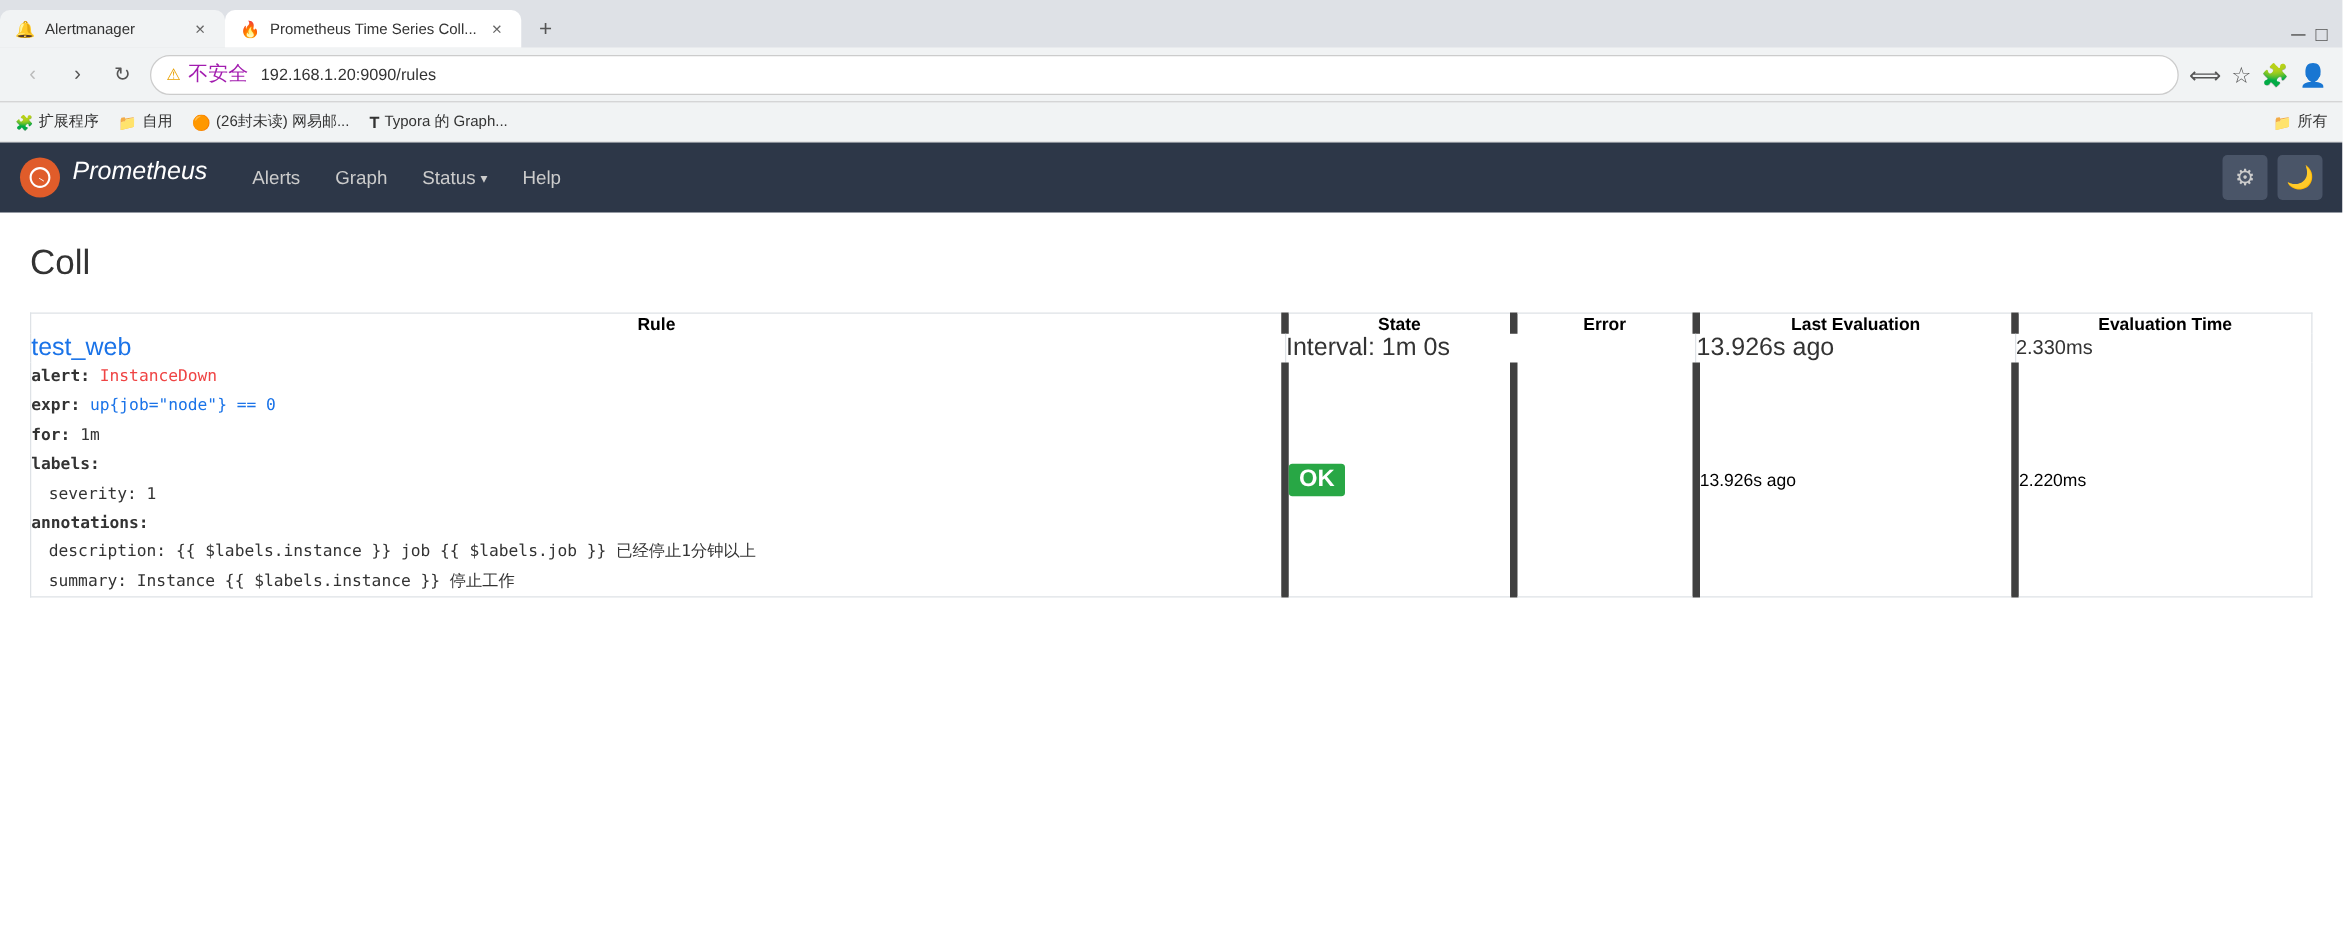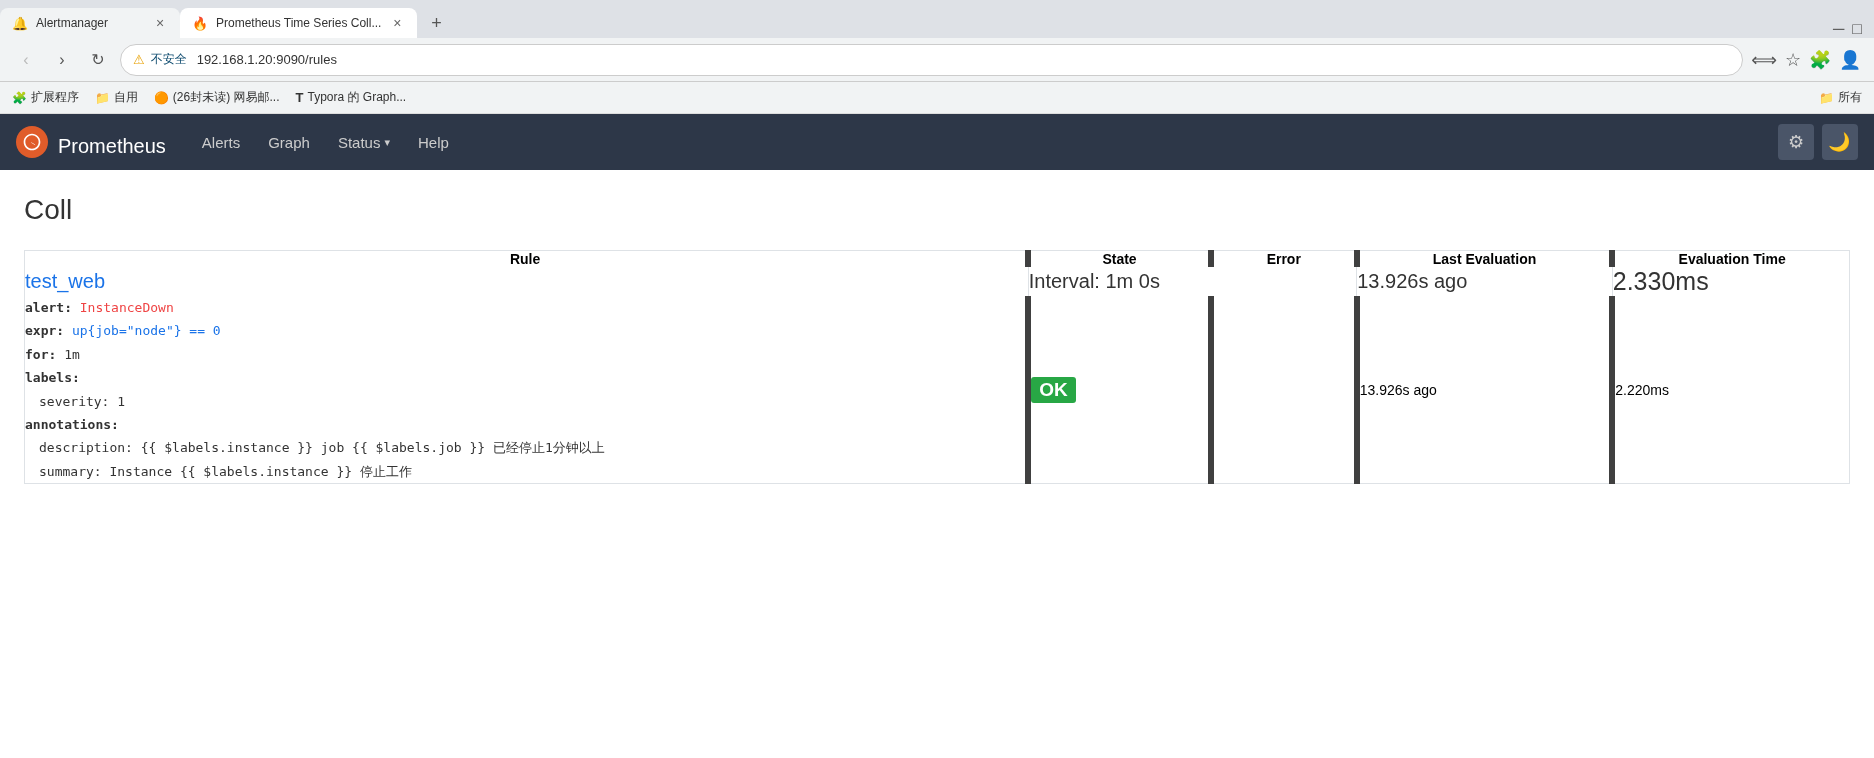--- a/index.html
+++ b/index.html
@@ -24,36 +24,36 @@
     .browser-address-bar .warning { color: #e8a000; font-size: 13px; }
     .browser-toolbar-actions { display: flex; align-items: center; gap: 8px; }
     .browser-toolbar-actions span { font-size: 16px; color: #555; cursor: pointer; }
 
     .browser-bookmarks { display: flex; align-items: center; height: 32px; background: #f1f3f4; padding: 0 12px; gap: 16px; border-bottom: 1px solid #ddd; font-size: 12px; color: #333; }
     .bookmark-item { display: flex; align-items: center; gap: 4px; cursor: pointer; white-space: nowrap; }
     .bookmarks-all { margin-left: auto; display: flex; align-items: center; gap: 4px; cursor: pointer; }
 
     
     .prom-navbar { background: #2d3748; display: flex; align-items: center; padding: 0 16px; height: 56px; gap: 24px; }
-    .prom-logo { display: flex; align-items: flex-end; gap: 10px; }
+    .prom-logo { display: flex; align-items: flex-start; gap: 10px; font-style: italic; }
     .prom-logo-icon { width: 32px; height: 32px; background: #e05c2a; border-radius: 50%; display: flex; align-items: center; justify-content: center; }
     .prom-logo-icon svg { width: 20px; height: 20px; fill: white; }
     .prom-logo-text { color: #fff; font-size: 20px; font-weight: 500; }
     .prom-nav-items { display: flex; align-items: center; gap: 4px; }
     .prom-nav-item { color: #ccc; font-size: 15px; padding: 8px 12px; cursor: pointer; text-decoration: none; border-radius: 4px; display: flex; align-items: center; gap: 4px; }
     .prom-nav-settings { margin-left: auto; display: flex; align-items: center; gap: 8px; }
     .prom-nav-btn { width: 36px; height: 36px; background: #4a5568; border-radius: 4px; display: flex; align-items: center; justify-content: center; cursor: pointer; color: #ccc; font-size: 18px; }
 
     
     .page-content { padding: 24px 24px; }
     .page-title { font-size: 28px; font-weight: 400; color: #333; margin-bottom: 24px; }
     .rules-group-name { color: #1a73e8; font-size: 20px; font-weight: 400; cursor: pointer; }
     .rules-group-interval { color: #333; font-size: 20px; }
     .rules-group-ago { color: #333; font-size: 20px; }
-    .rules-group-time { color: #333; font-size: 25px; }
+    .rules-group-time { color: #333; font-size: 16px; }
 
     .rule-cell { font-family: monospace; font-size: 13px; line-height: 1.8; }
     .rule-key { font-weight: 700; color: #333; }
     .rule-value-link { color: #ef4444; cursor: pointer; }
     .rule-value { color: #333; }
     .rule-indent { margin-left: 14px; display: block; }
     .rule-expr-link { color: #1a73e8; cursor: pointer; }
 
     .ok-badge { background: #28a745; color: #fff; padding: 2px 8px; border-radius: 3px; font-size: 19px; font-weight: 600; display: inline-block; }
 
@@ -91,21 +91,21 @@
       <span>□</span>
     </div>
   </div>
 
   <div class="browser-toolbar">
     <div class="browser-nav-btn disabled">‹</div>
     <div class="browser-nav-btn">›</div>
     <div class="browser-nav-btn">↻</div>
     <div class="browser-address-bar">
       <span class="warning">⚠</span>
-      <span style="color:#0c4a6e;font-size:12px;">不安全</span>
+      <span style="color:#a21caf;font-size:16px;">不安全</span>
       <span style="margin-left:4px;">192.168.1.20:9090/rules</span>
     </div>
     <div class="browser-toolbar-actions">
       <span style="font-size:18px;">⟺</span>
       <span style="font-size:18px;">☆</span>
       <span style="font-size:18px;">🧩</span>
       <span style="font-size:18px;">👤</span>
     </div>
   </div>
 

